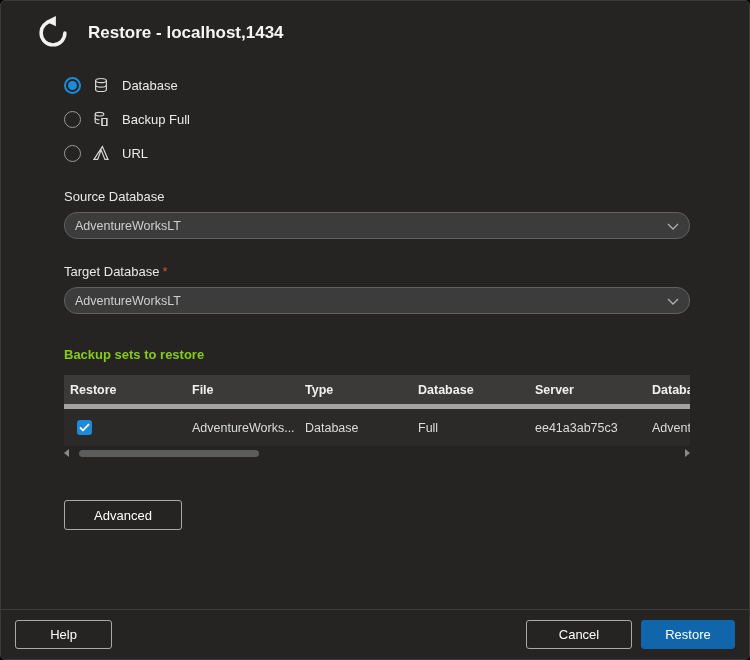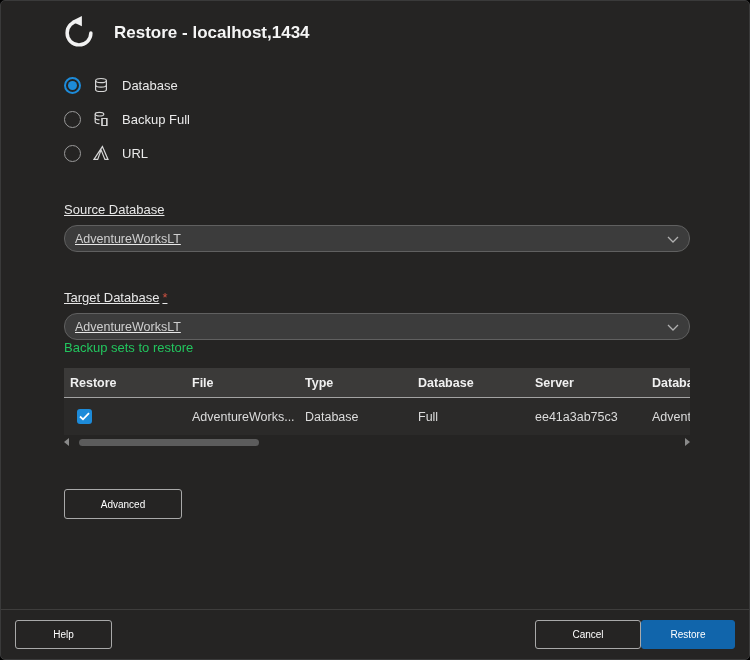--- a/index.html
+++ b/index.html
@@ -9,80 +9,80 @@
     box-sizing:border-box;
     background:var(--background,#252423);
     border:1px solid #3a3a3a;
     border-radius:5px;
     overflow:hidden;
     color:#e8e8e8;
     font-family:"Liberation Sans", sans-serif;
     font-size:13px;
   }
   
-  .header { display:flex; align-items:center; gap:15px; padding:12px 0 0 58px; }
+  .header { display:flex; align-items:center; gap:15px; padding:12px 0 0 32px; }
   .app-icon { width:40px; height:40px; display:flex; align-items:center; justify-content:center; color:#f2f2f2; }
   .title { font-size:17px; font-weight:700; color:#f5f5f5; }
 
   .content { padding:21px 59px 0 63px; }
 
   
   .loc-row { display:flex; }
   .loc-label { width:137px; padding-top:5px; color:#e8e8e8; }
   .radios { display:flex; flex-direction:column; gap:12px; }
   .radio-option { display:flex; align-items:center; height:22px; cursor:pointer; }
   .radio { width:17px; height:17px; border-radius:50%; border:1px solid #9a9a9a; box-sizing:border-box; position:relative; margin-right:12px; flex:0 0 auto; }
   .radio.selected { border:2px solid var(--accent,#1d8bd9); }
   .radio.selected::after { content:""; position:absolute; inset:2px; border-radius:50%; background:var(--accent,#1d8bd9); }
   .opt-icon { width:20px; margin-right:9px; display:flex; align-items:center; color:#d6d6d6; }
   .radio-label { color:#eaeaea; }
 
   
-  .field { margin-top:38px;text-decoration:underline; }
+  .field { margin-top:25px; }
   .field-label { margin-bottom:8px; color:#e8e8e8; }
   .required { color:var(--required,#cc5141); margin-left:3px; }
   .select {
     height:27px; box-sizing:border-box;
     background:#3c3c3c; border:1px solid #606060; border-radius:13px;
     display:flex; align-items:center; justify-content:space-between;
     padding:0 10px; color:#cfcfcf; font-size:12.5px; cursor:pointer;
   }
 
   
-  .sets-label { color:#22c55e; }
+  .sets-label { margin-top:33px; color:#84cc16;font-weight:bold; }
   .grid-table { margin-top:13px; }
   .thead, .trow { display:grid; grid-template-columns:122px 113px 113px 117px 117px 1fr; align-items:center; }
   .thead { background:#3b3a39; height:29px; font-weight:700; font-size:12.5px; color:#f0f0f0; }
   .thead > div, .trow > div { padding-left:6px; white-space:nowrap; overflow:hidden; }
-  .trow { height:37px; background:#2b2a29; border-top:1px solid #a3a3a3; font-size:12.5px; color:#dcdcdc; cursor:pointer; }
+  .trow { height:37px; background:#2b2a29; border-top:5px solid #a3a3a3; font-size:12.5px; color:#dcdcdc; cursor:pointer; }
   .checkbox {
     width:15px; height:15px; margin-left:7px; border-radius:3px;
     background:var(--accent,#1d8bd9); display:flex; align-items:center; justify-content:center; cursor:pointer;
   }
 
   
   .hscroll { display:flex; align-items:center; height:12px; margin-top:1px; }
   .hs-arrow { width:0; height:0; cursor:pointer; }
   .hs-arrow.left  { border-top:4px solid transparent; border-bottom:4px solid transparent; border-right:5px solid #8a8a8a; }
   .hs-arrow.right { border-top:4px solid transparent; border-bottom:4px solid transparent; border-left:5px solid #8a8a8a; }
   .hs-track { flex:1; height:7px; position:relative; margin:0 4px; }
   .hs-thumb { position:absolute; left:6px; top:0; width:180px; height:7px; background:#5c5c5c; border-radius:4px; cursor:pointer; }
 
   
   button { font-family:inherit; cursor:pointer; }
   .btn {
     height:29px; border-radius:3px; border:1px solid #a9a9a9;
-    background:transparent; color:#fff; font-size:10px; padding:0 10px;
+    background:transparent; color:#fff; font-size:13px; padding:0 10px;
   }
   .advanced-btn { margin-top:41px; width:118px; height:30px; }
 
   .footer {
     position:absolute; left:0; right:0; bottom:0; height:50px; box-sizing:border-box;
     border-top:1px solid #3e3d3c;
-    display:flex; align-items:center; padding:0 14px; 
+    display:flex; align-items:center; padding:0 14px; gap:9px;
   }
   .btn-help { width:97px; }
   .btn-script { width:95px; }
   .spacer { flex:1; }
   .btn-cancel { width:106px; }
   .btn-primary { width:94px; background:var(--primary-button,#1165ab); border:1px solid var(--primary-button,#1165ab); color:#fff; }
 </style>
 </head>
 <body>
 

